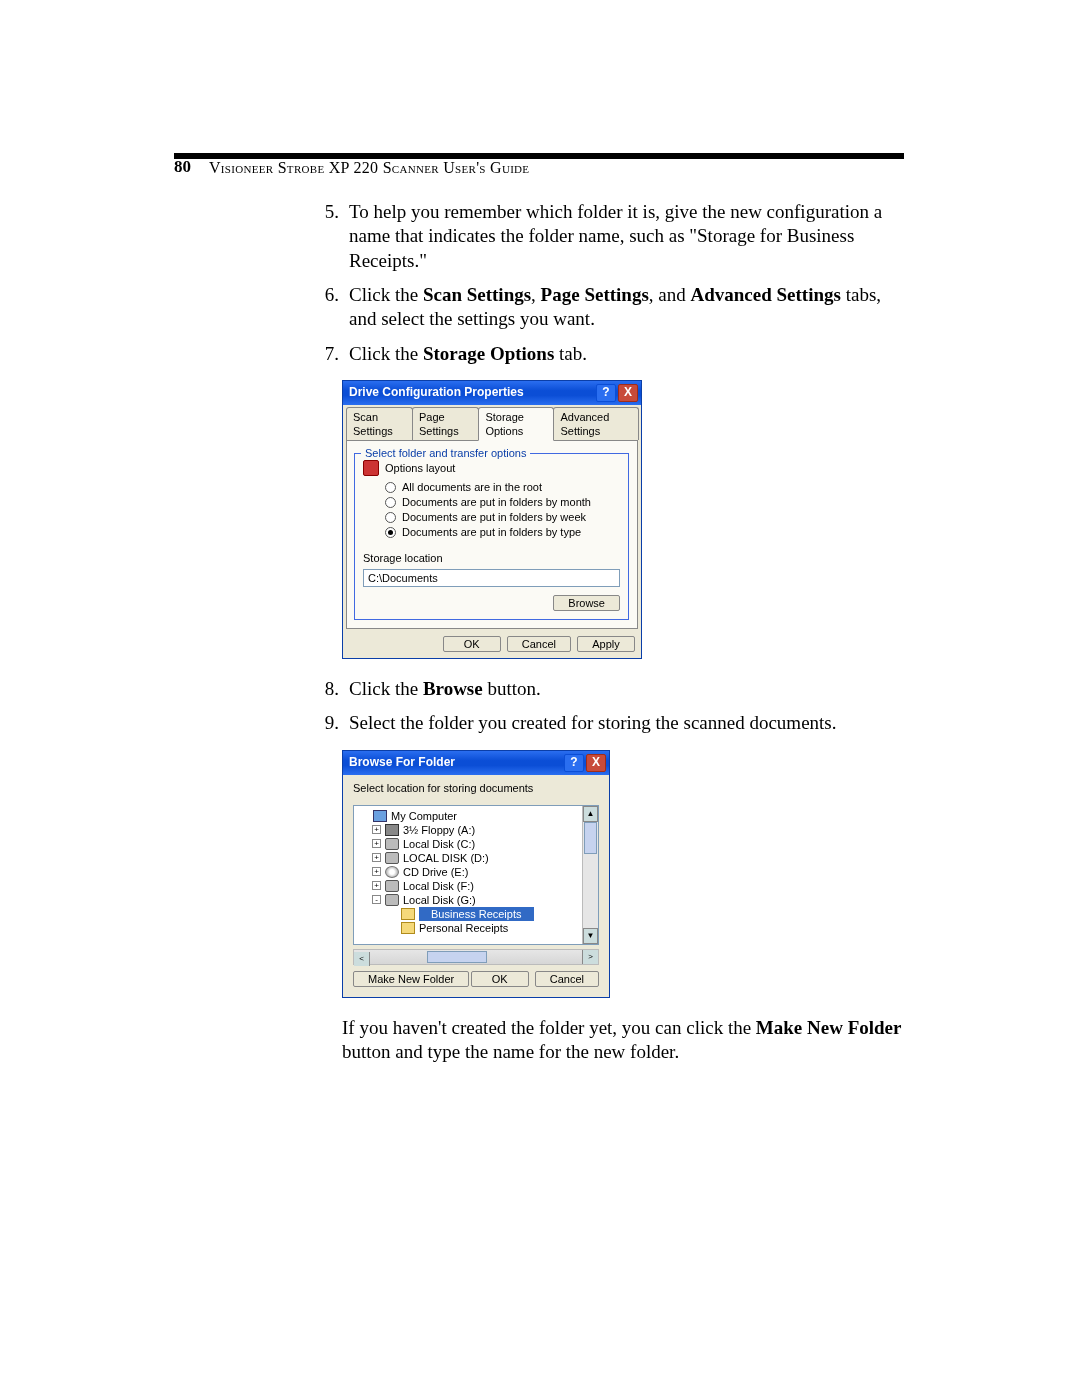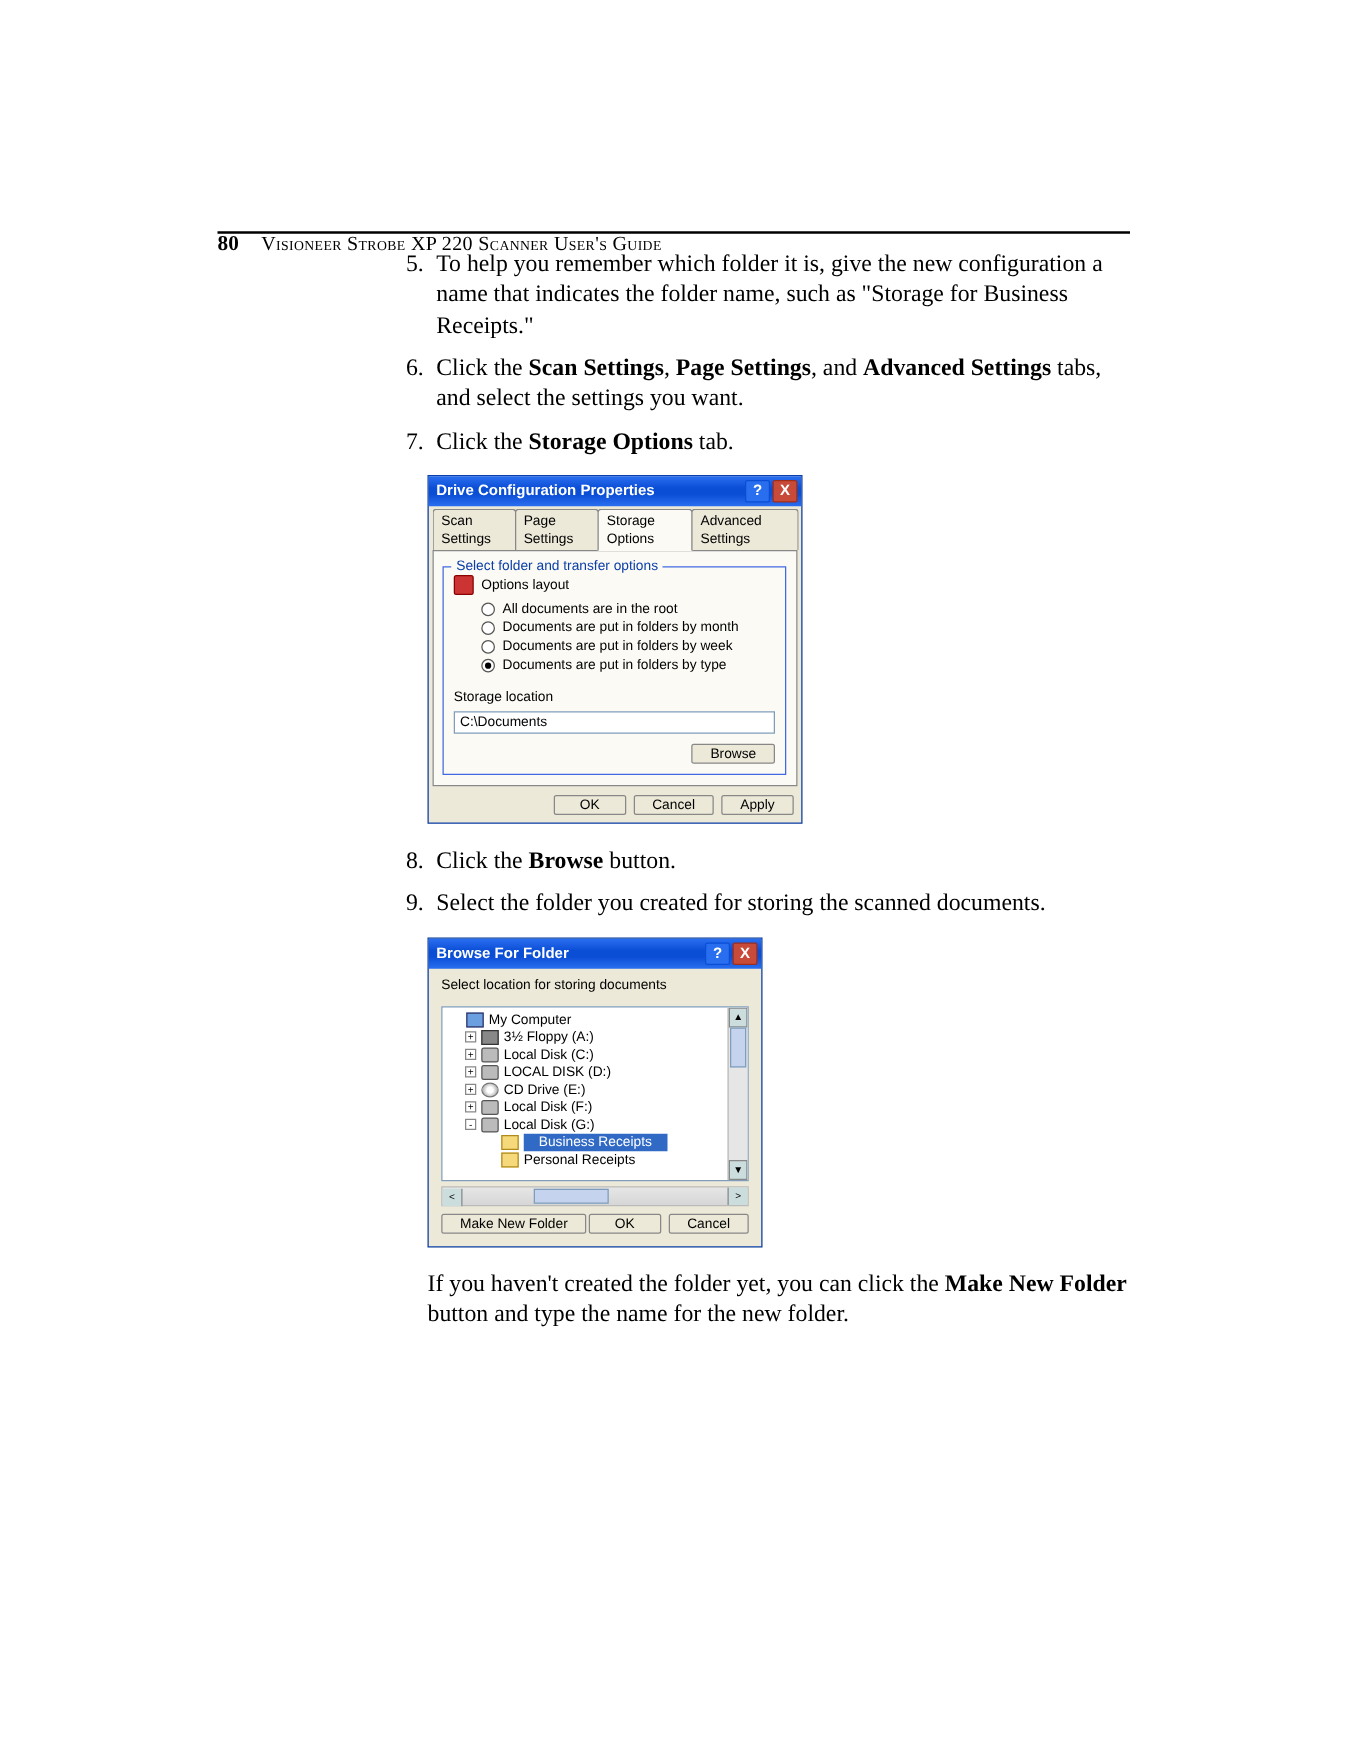--- a/index.html
+++ b/index.html
@@ -12,23 +12,22 @@
     color: #000;
   }
   .header-row {
     position: absolute;
     top: 153px;
     left: 174px;
     width: 730px;
     display: flex;
     align-items: flex-start;
     gap: 18px;
-    border-top: 2px solid #000000;
+    border-top: 6px solid #000000;
     padding-top: 0;
-    margin-top: 32px;
   }
   .header-row::before{
     content:"";
     position:absolute;
     top:-8px;
     left:0; right:0;
     height:0;
   }
   .page-num {
     font-weight: bold;

